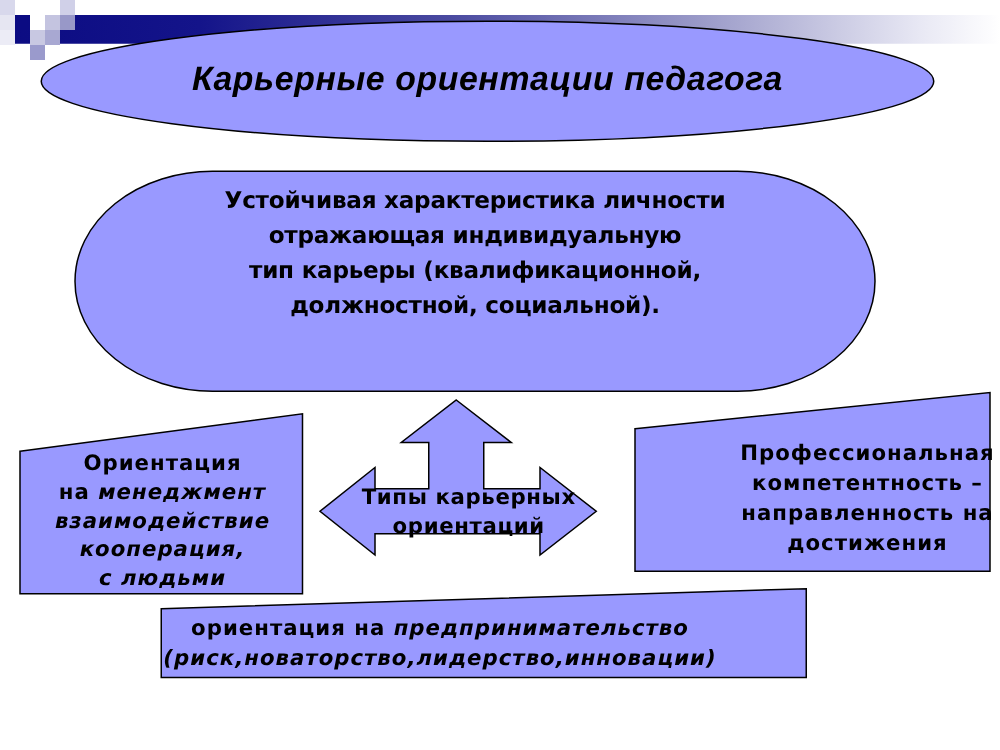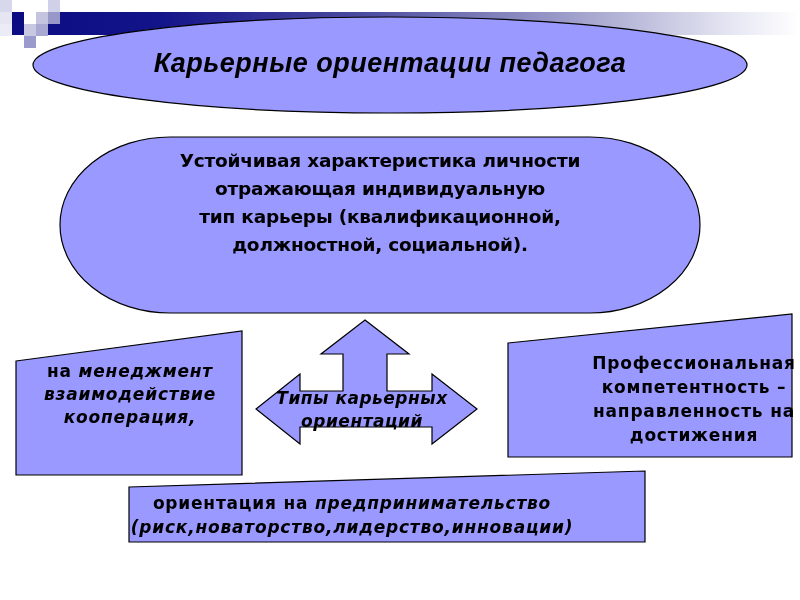--- a/index.html
+++ b/index.html
@@ -6,21 +6,21 @@
   body { width:800px; height:600px; position:relative; overflow:hidden; background:#ffffff; font-family:"DejaVu Sans", sans-serif; }
   .topbar { position:absolute; left:0; top:12px; width:800px; height:23px;
     background:linear-gradient(to right, #0b0b82 0%, #14148a 20%, #4a4aa0 45%, #9a9ac8 70%, #e8e8f4 92%, #ffffff 100%); }
   .sq { position:absolute; width:12px; height:12px; }
   svg.shapes { position:absolute; left:0; top:0; }
   .txt { position:absolute; text-align:center; color:#000; font-weight:bold; }
   .title { left:40px; top:48px; width:700px; font-size:27px; font-style:italic; letter-spacing:0.5px; font-family:"Liberation Sans", sans-serif; }
   .def { left:70px; top:147px; width:620px; font-size:18.5px; line-height:28px; font-family:"DejaVu Sans", sans-serif; letter-spacing:-0.2px; }
   .left { left:18px; top:360px; width:224px; font-size:17px; line-height:23px; letter-spacing:0.8px; }
   .right { left:510px; top:351px; width:282px; font-size:17px; line-height:24px; letter-spacing:0.8px;padding-left:43px; }
-  .center { left:250px; top:387px; width:224px; font-size:17px; line-height:23px; font-style:italic; letter-spacing:0.5px; }
+  .center { left:263px; top:387px; width:224px; font-size:17px; line-height:23px; letter-spacing:0.5px; }
   .bottom { left:130px; top:491px; width:444px; font-size:17px; line-height:24px; letter-spacing:0.8px; }
   i { font-style:italic; }
 </style>
 </head>
 <body>
 
 <div class="topbar"></div>
 <div class="sq" style="left:0;top:0;background:#d8d8ec;width:12px;height:12px;"></div>
 <div class="sq" style="left:12px;top:12px;background:#0b0b82;"></div>
 <div class="sq" style="left:24px;top:12px;background:#ffffff;"></div>
@@ -51,23 +51,25 @@
 <div class="txt title">Карьерные ориентации педагога</div>
 
 <div class="txt def">
   <div>Устойчивая характеристика личности</div>
   <div>отражающая индивидуальную</div>
   <div>тип карьеры (квалификационной,</div>
   <div>должностной, социальной).</div>
 </div>
 
 <div class="txt left">
+  <div>Ориентация</div>
   <div><span>на </span><i>менеджмент</i></div>
   <div style="font-style:italic;">взаимодействие</div>
   <div style="font-style:italic;">кооперация,</div>
+  <div style="font-style:italic;">с людьми</div>
 </div>
 
 <div class="txt center">
   <div>Типы карьерных</div>
   <div>ориентаций</div>
 </div>
 
 <div class="txt right">
   <div>Профессиональная</div>
   <div>компетентность –</div>

